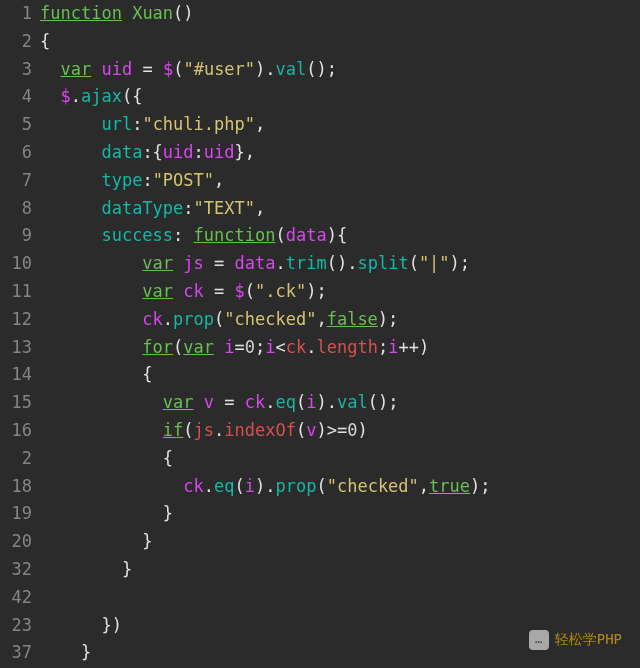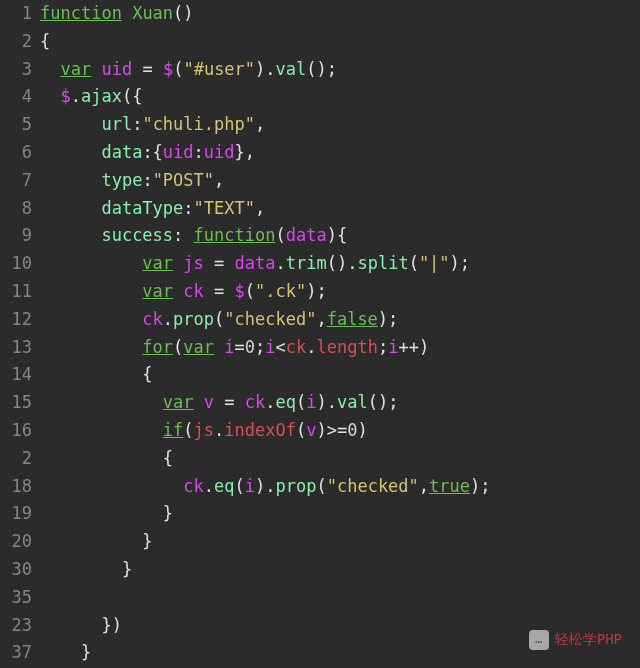--- a/index.html
+++ b/index.html
@@ -22,21 +22,21 @@
     padding-right: 8px;
   }
   .gutter div { height: 27.8px; }
   .code { flex: 1; color: #d4d4d4; white-space: pre; }
   .code div { height: 27.8px; }
   .kw { color: #6abf52; text-decoration: underline; }
   .fn { color: #6abf52; }
   .str { color: #d6c372; }
   .op { color: #e0e0e0; }
   .id { color: #d946ef; }
-  .prop { color: #86efac; }
+  .prop { color: #14b8a6; }
   .num { color: #d4d4d4; }
   .red { color: #d94f4f; }
   .watermark {
     position: absolute;
     bottom: 14px;
     right: 18px;
     display: flex;
     align-items: center;
     gap: 6px;
     opacity: 0.7;
@@ -45,21 +45,21 @@
     width: 20px;
     height: 20px;
     background: #ddd;
     border-radius: 4px;
     display: flex;
     align-items: center;
     justify-content: center;
     font-size: 12px;
     color: #555;
   }
-  .watermark-text { color: #ef4444; font-size: 14px; }
+  .watermark-text { color: #eab308; font-size: 14px; }
 </style>
 </head>
 <body>
 
 <div class="editor">
   <div class="gutter">
       <div>1</div>
       <div>2</div>
       <div>3</div>
       <div>4</div>
@@ -72,22 +72,22 @@
       <div>11</div>
       <div>12</div>
       <div>13</div>
       <div>14</div>
       <div>15</div>
       <div>16</div>
       <div>2</div>
       <div>18</div>
       <div>19</div>
       <div>20</div>
-      <div>30</div>
-      <div>35</div>
+      <div>32</div>
+      <div>42</div>
       <div>23</div>
       <div>37</div>
     </div>
   <div class="code"><div><span class="kw">function</span> <span class="fn">Xuan</span><span class="op">()</span></div><div><span class="op">{</span></div><div>  <span class="kw">var</span> <span class="id">uid</span> <span class="op">=</span> <span class="id">$</span><span class="op">(</span><span class="str">"#user"</span><span class="op">).</span><span class="prop">val</span><span class="op">();</span></div><div>  <span class="id">$</span><span class="op">.</span><span class="prop">ajax</span><span class="op">({</span></div><div>      <span class="prop">url</span><span class="op">:</span><span class="str">"chuli.php"</span><span class="op">,</span></div><div>      <span class="prop">data</span><span class="op">:{</span><span class="id">uid</span><span class="op">:</span><span class="id">uid</span><span class="op">},</span></div><div>      <span class="prop">type</span><span class="op">:</span><span class="str">"POST"</span><span class="op">,</span></div><div>      <span class="prop">dataType</span><span class="op">:</span><span class="str">"TEXT"</span><span class="op">,</span></div><div>      <span class="prop">success</span><span class="op">:</span> <span class="kw">function</span><span class="op">(</span><span class="id">data</span><span class="op">){</span></div><div>          <span class="kw">var</span> <span class="id">js</span> <span class="op">=</span> <span class="id">data</span><span class="op">.</span><span class="prop">trim</span><span class="op">().</span><span class="prop">split</span><span class="op">(</span><span class="str">"|"</span><span class="op">);</span></div><div>          <span class="kw">var</span> <span class="id">ck</span> <span class="op">=</span> <span class="id">$</span><span class="op">(</span><span class="str">".ck"</span><span class="op">);</span></div><div>          <span class="id">ck</span><span class="op">.</span><span class="prop">prop</span><span class="op">(</span><span class="str">"checked"</span><span class="op">,</span><span class="kw">false</span><span class="op">);</span></div><div>          <span class="kw">for</span><span class="op">(</span><span class="kw">var</span> <span class="id">i</span><span class="op">=</span><span class="num">0</span><span class="op">;</span><span class="id">i</span><span class="op">&lt;</span><span class="red">ck</span><span class="op">.</span><span class="red">length</span><span class="op">;</span><span class="id">i</span><span class="op">++)</span></div><div>          <span class="op">{</span></div><div>            <span class="kw">var</span> <span class="id">v</span> <span class="op">=</span> <span class="id">ck</span><span class="op">.</span><span class="prop">eq</span><span class="op">(</span><span class="id">i</span><span class="op">).</span><span class="prop">val</span><span class="op">();</span></div><div>            <span class="kw">if</span><span class="op">(</span><span class="red">js</span><span class="op">.</span><span class="red">indexOf</span><span class="op">(</span><span class="id">v</span><span class="op">)&gt;=</span><span class="num">0</span><span class="op">)</span></div><div>            <span class="op">{</span></div><div>              <span class="id">ck</span><span class="op">.</span><span class="prop">eq</span><span class="op">(</span><span class="id">i</span><span class="op">).</span><span class="prop">prop</span><span class="op">(</span><span class="str">"checked"</span><span class="op">,</span><span class="kw">true</span><span class="op">);</span></div><div>            <span class="op">}</span></div><div>          <span class="op">}</span></div><div>        <span class="op">}</span></div><div>&nbsp;</div><div>      <span class="op">})</span></div><div>    <span class="op">}</span></div></div>
 </div>
 
 <div class="watermark">
   <span class="watermark-icon">…</span>
   <span class="watermark-text">轻松学PHP</span>
 </div>

